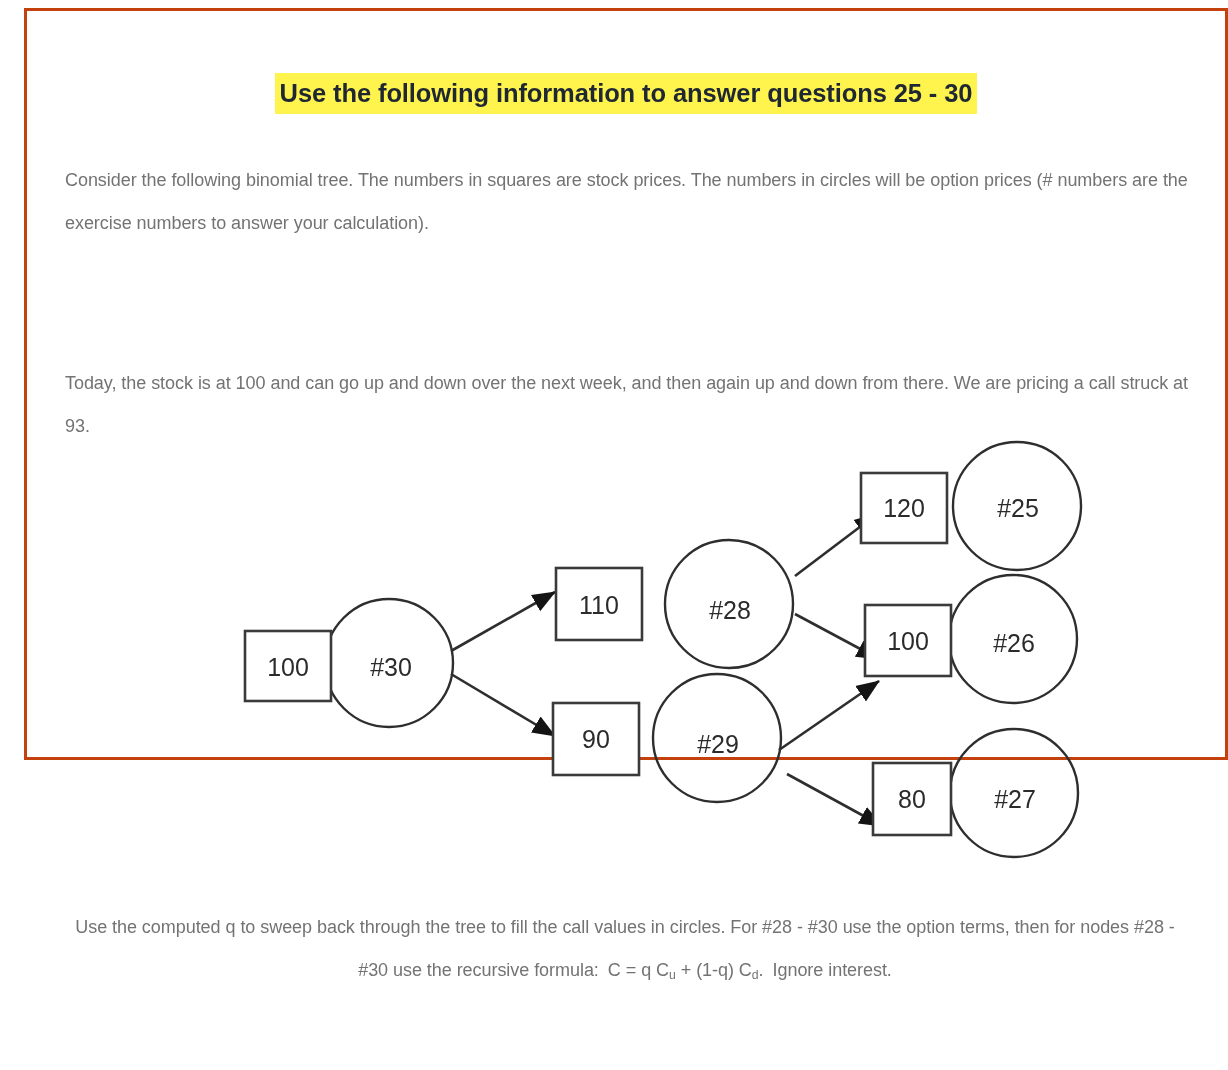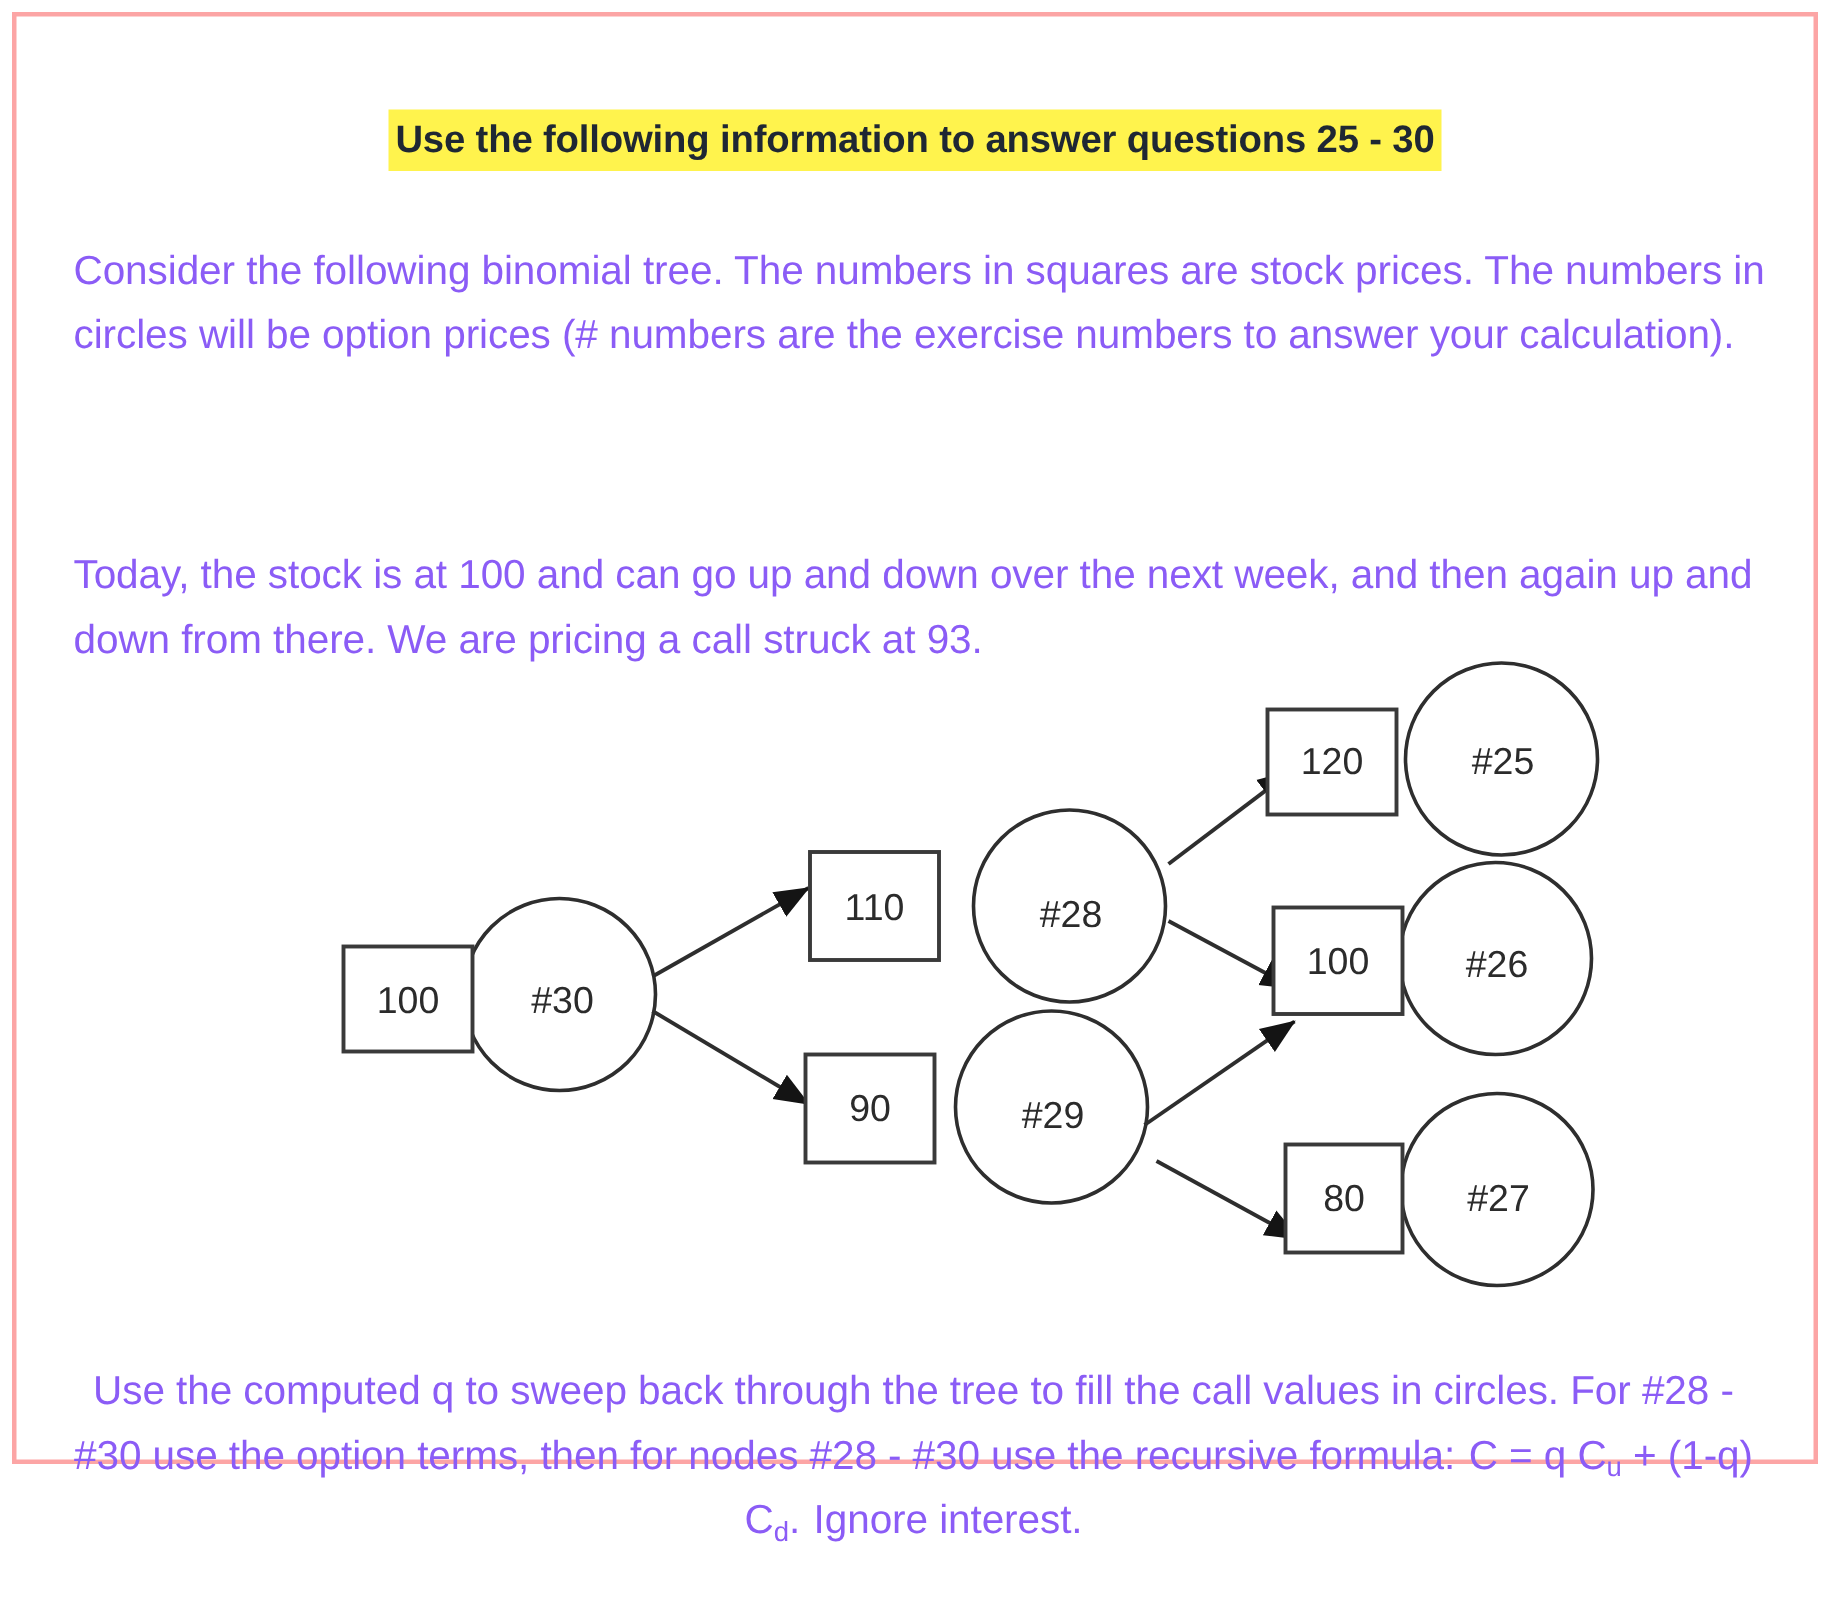--- a/index.html
+++ b/index.html
@@ -9,25 +9,25 @@
   }
   body {
     width: 1228px;
     height: 1070px;
     font-family: "Liberation Sans", sans-serif;
     color: #2c3440;
     overflow: hidden;
   }
   #page {
     position: absolute;
-    left: 8px;
+    left: 24px;
     top: 8px;
     width: 1204px;
-    height: 968px;
-    border: 3px solid #fca5a5;
+    height: 752px;
+    border: 3px solid #c2410c;
     background: #ffffff;
     box-sizing: border-box;
   }
   .content {
     position: absolute;
     left: 0;
     top: 0;
     width: 100%;
     height: 100%;
   }
@@ -47,23 +47,23 @@
     font-size: 25.5px;
     font-weight: bold;
     line-height: 1.42;
     padding: 2px 5px 3px 5px;
     letter-spacing: -0.1px;
   }
 
   
   .para {
     position: absolute;
-    font-size: 27px;
+    font-size: 18px;
     line-height: 43px;
-    color: #8b5cf6;
+    color: #737373;
     letter-spacing: -0.05px;
   }
   #para-1 { left: 38px; top: 148px; width: 1135px; }
   #para-2 { left: 38px; top: 315px; width: 1140px; margin-top: 36px; }
   #para-3 { left: 38px; top: 895px; width: 1120px; text-align: center; }
 
   .formula-gap { display: inline-block; width: 9px; }
   sub {
     font-size: 0.68em;
     vertical-align: -0.28em;

